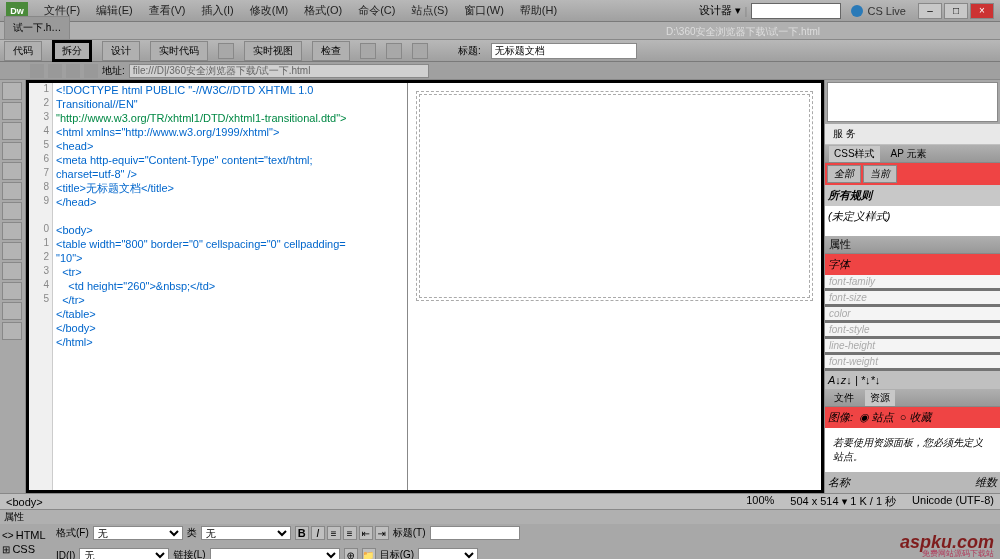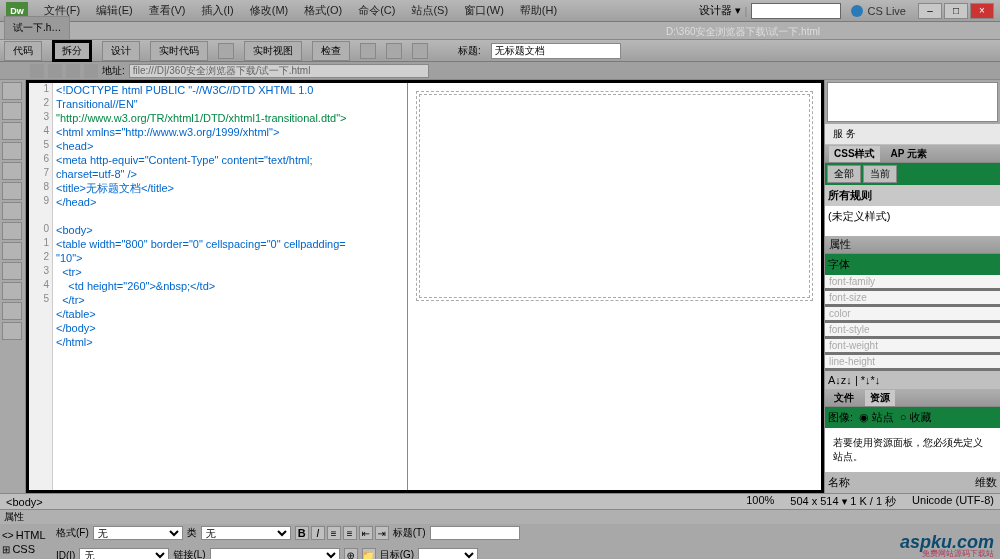--- a/index.html
+++ b/index.html
@@ -15,21 +15,21 @@
 .win-btn { width: 24px; height: 16px; background: #c8c8c8; border: 1px solid #888; display: flex; align-items: center; justify-content: center; font-size: 10px; }
 .win-btn.close { background: #cc3333; color: #fff; }
 .doc-tabs { height: 18px; background: #b0b0b0; display: flex; align-items: end; padding-left: 4px; border-bottom: 1px solid #888; position: relative; }
 .doc-tab { background: #9a9a9a; padding: 4px 8px; font-size: 10px; border: 1px solid #888; border-bottom: none; }
 .doc-path { position: absolute; right: 180px; color: #ddd; font-size: 10px; }
 .view-toolbar { height: 22px; background: linear-gradient(#b8b8b8, #a0a0a0); display: flex; align-items: center; gap: 10px; padding: 0 4px; border-bottom: 1px solid #7a7a7a; }
 .vbtn { padding: 2px 8px; background: #b0b0b0; border: 1px solid #888; cursor: pointer; font-size: 10px; }
 .vbtn.highlighted { border: 3px solid #000; padding: 1px 7px; }
 .tb-icon { width: 16px; height: 16px; background: #a8a8a8; border: 1px solid #888; }
 .title-label { margin-left: 20px; font-size: 10px; }
-.title-input { width: 130px; height: 16px; border: 1px solid #888; background: #fff; padding: 0 3px; font-size: 10px; }
+.title-input { width: 146px; height: 16px; border: 1px solid #888; background: #fff; padding: 0 3px; font-size: 10px; }
 .addr-bar { height: 18px; background: #a0a0a0; display: flex; align-items: center; gap: 4px; padding: 0 30px; border-bottom: 1px solid #888; }
 .addr-nav { width: 14px; height: 14px; background: #999; }
 .addr-label { font-size: 10px; }
 .addr-input { flex: 0 0 300px; height: 14px; background: #d0d0d0; border: 1px solid #888; padding: 0 3px; font-size: 10px; color: #666; }
 .main-area { flex: 1; display: flex; overflow: hidden; }
 .vtoolbar { width: 26px; background: #a8a8a8; border-right: 1px solid #888; display: flex; flex-direction: column; gap: 2px; padding: 2px; }
 .vtool { width: 20px; height: 18px; background: #b4b4b4; border: 1px solid #888; }
 .content-area { flex: 1; display: flex; border: 3px solid #000; }
 .code-pane { width: 378px; background: #fff; display: flex; overflow: hidden; }
 .gutter { width: 24px; background: #f0f0f0; border-right: 1px solid #ccc; }
@@ -38,42 +38,42 @@
 .code-lines .line { height: 14px; line-height: 14px; }
 .blue { color: #0066cc; }
 .green { color: #008844; }
 .black { color: #000; }
 .design-pane { flex: 1; background: #fff; border-left: 1px solid #888; position: relative; padding: 8px; }
 .table-preview { width: 100%; height: 210px; border: 1px dashed #aaa; }
 .table-preview td { border: 1px dashed #aaa; }
 .panels { width: 176px; background: #a8a8a8; border-left: 1px solid #888; display: flex; flex-direction: column; overflow: hidden; }
 .panel-white { background: #fff; height: 100px; border: 1px solid #888; margin: 2px; }
 .panel-header { height: 18px; background: linear-gradient(#b0b0b0, #989898); display: flex; align-items: center; padding: 0 4px; border-bottom: 1px solid #888; gap: 6px; }
-.panel-tab { font-size: 10px; padding: 1px 5px; font-weight: bold; }
+.panel-tab { font-size: 10px; padding: 1px 5px; }
 .panel-tab.active { background: #c8c8c8; }
-.panel-body { background: #15803d; font-size: 10px; flex: 1; overflow: hidden; }
+.panel-body { background: #ef4444; font-size: 10px; flex: 1; overflow: hidden; font-style: italic; }
 .btn-group { display: flex; padding: 2px; gap: 2px; }
 .pbtn { padding: 1px 6px; background: #c0c0c0; border: 1px solid #888; font-size: 10px; }
 .panel-section { padding: 3px; }
 .prop-list { display: flex; flex-direction: column; }
 .prop-row { display: flex; padding: 1px 4px; border-bottom: 3px solid #737373; background: #f4f4f4; color: #aaa; font-size: 10px; }
 .resource-msg { background: #fff; padding: 8px; font-size: 10px; line-height: 1.4; }
 .status-bar { height: 16px; background: #c0c0c0; border-top: 1px solid #888; display: flex; align-items: center; padding: 0 6px; font-size: 10px; }
 .status-right { margin-left: auto; display: flex; gap: 16px; }
 .prop-panel { height: 50px; background: #a8a8a8; border-top: 1px solid #888; }
 .prop-header { height: 14px; background: #b0b0b0; padding: 0 4px; font-size: 10px; }
 .prop-body { display: flex; height: 36px; }
 .prop-mode { width: 50px; display: flex; flex-direction: column; justify-content: center; gap: 2px; padding: 2px; }
 .prop-mode-item { display: flex; align-items: center; gap: 2px; font-size: 10px; }
 .prop-fields { flex: 1; display: flex; flex-wrap: wrap; align-items: center; gap: 4px; padding: 2px 6px; }
 .prop-label { font-size: 10px; }
 .prop-select { width: 90px; height: 14px; background: #fff; border: 1px solid #888; font-size: 10px; }
 .prop-icons { display: flex; gap: 2px; }
 .picon { width: 14px; height: 14px; background: #c0c0c0; border: 1px solid #888; font-size: 10px; display: flex; align-items: center; justify-content: center; }
-.watermark { position: absolute; right: 6px; bottom: 6px; color: #0c4a6e; font-size: 18px; font-weight: bold; font-style: italic; }
+.watermark { position: absolute; right: 6px; bottom: 6px; color: #7f1d1d; font-size: 18px; font-weight: bold; font-style: italic; }
 .watermark-sub { position: absolute; right: 6px; bottom: 0; font-size: 8px; color: #b03a5a; }
 .panel-group { display: flex; flex-direction: column; }
 .shu { padding: 3px 8px; background: #e8e8e8; font-size: 10px; border-bottom: 1px solid #c0c0c0; }
 </style>
 </head>
 <body>
 
 <div class="menubar">
   <div class="dw-logo">Dw</div>
   <div class="menu-item">文件(F)</div>
@@ -200,22 +200,22 @@
     </div>
     <div class="panel-group">
       <div class="panel-header">属性</div>
       <div class="panel-body">
         <div class="panel-section">字体</div>
         <div class="prop-list" id="proplist">
             <div class="prop-row">font-family</div>
             <div class="prop-row">font-size</div>
             <div class="prop-row">color</div>
             <div class="prop-row">font-style</div>
+            <div class="prop-row">line-height</div>
             <div class="prop-row">font-weight</div>
-            <div class="prop-row">line-height</div>
           </div>
         <div class="panel-section" style="background:#c0c0c0">A↓z↓ | *↓*↓</div>
       </div>
     </div>
     <div class="panel-group" style="flex:1">
       <div class="panel-header">
         <span class="panel-tab">文件</span>
         <span class="panel-tab active">资源</span>
       </div>
       <div class="panel-body">

